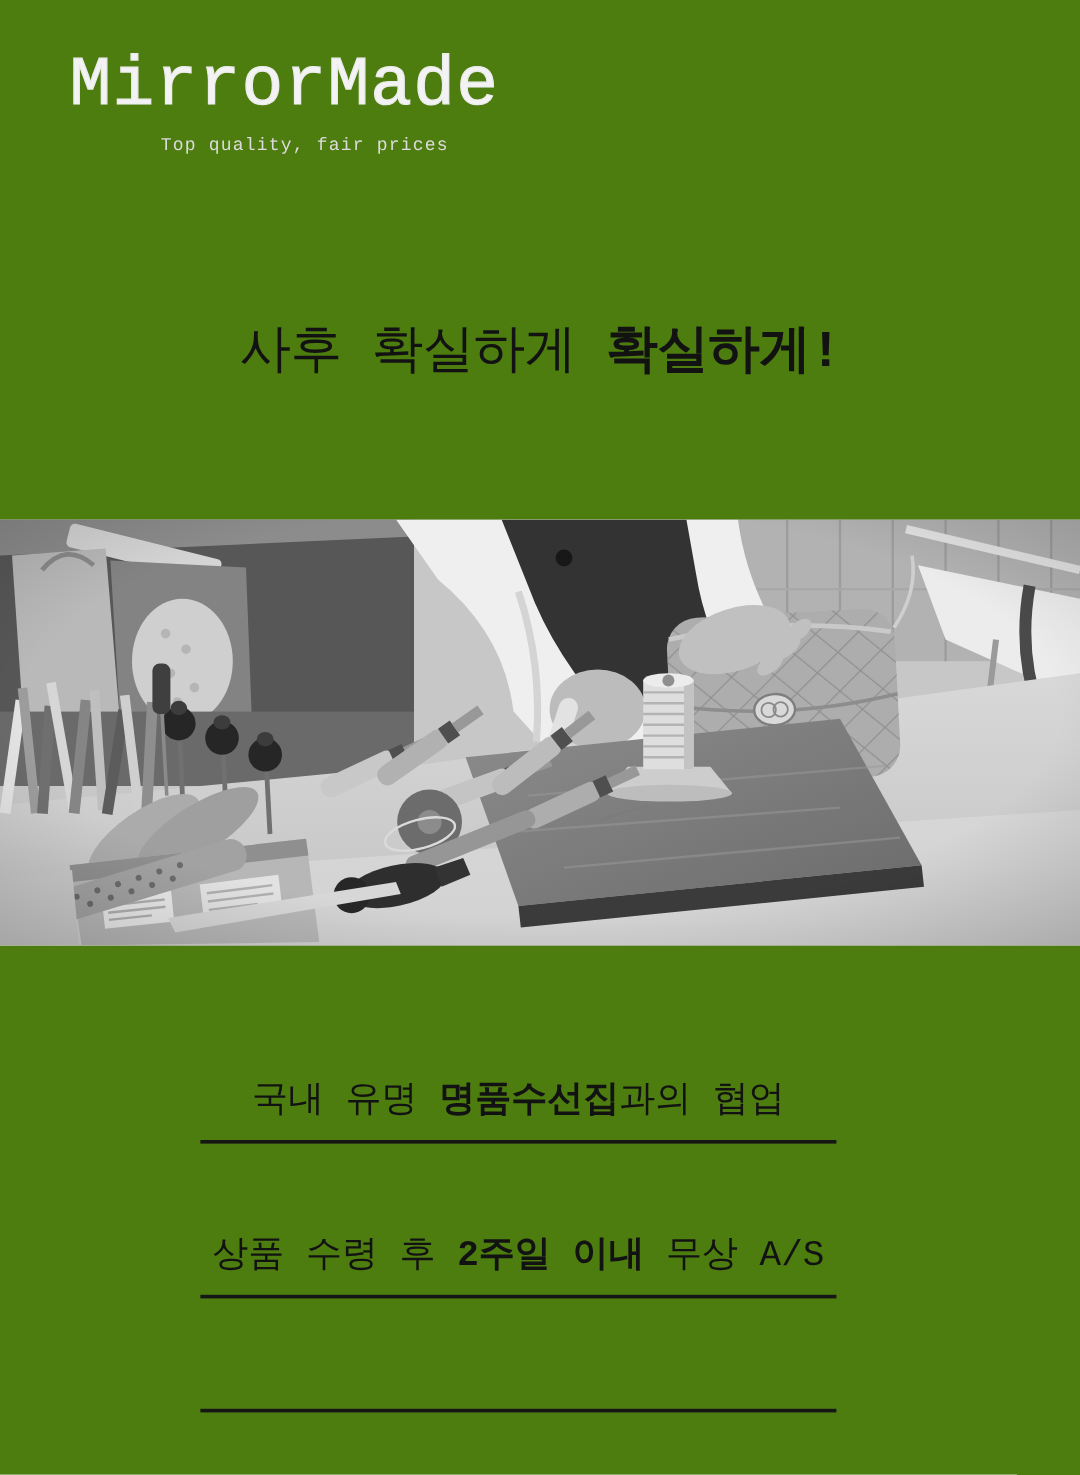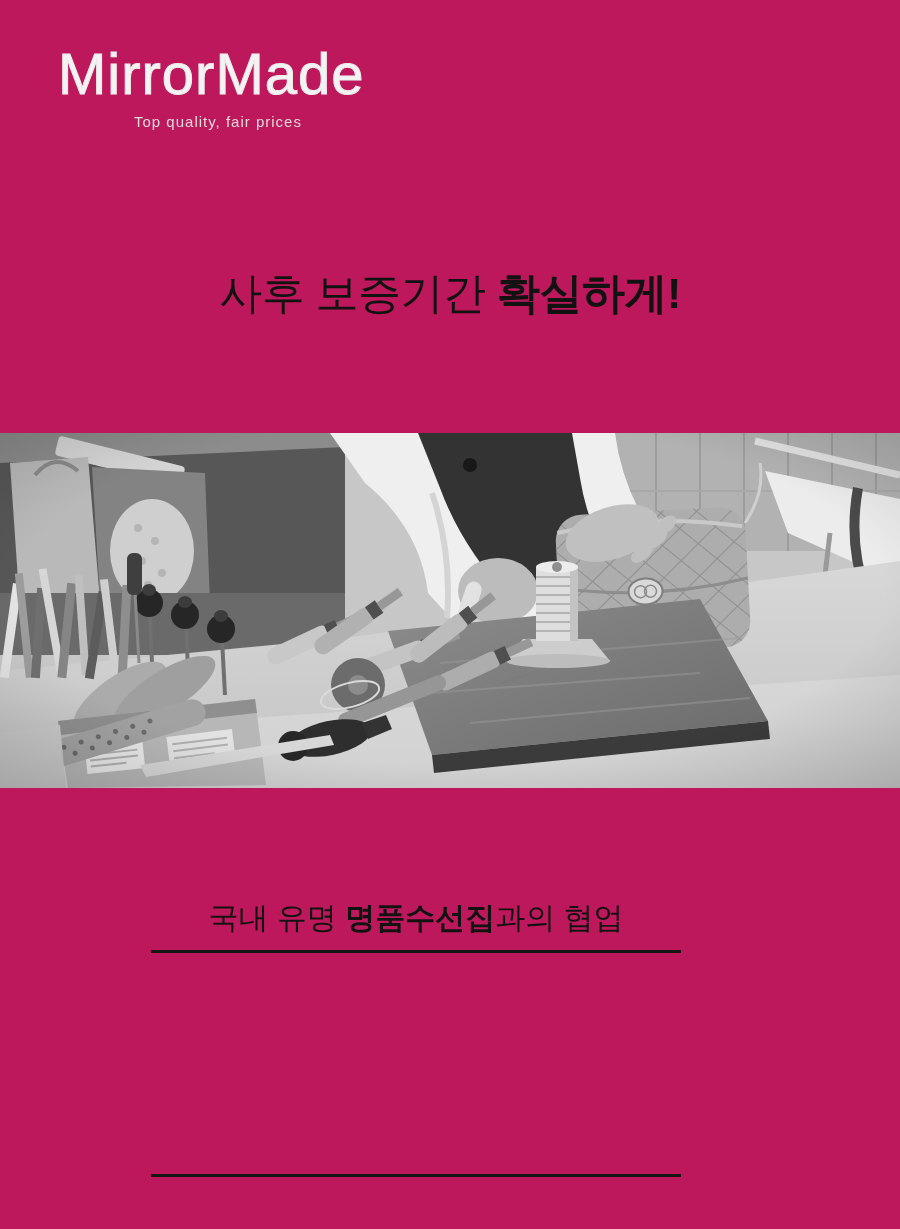--- a/index.html
+++ b/index.html
@@ -1,19 +1,19 @@
 <!DOCTYPE html>
 <html><head>
 <meta charset="utf-8">
 <style>
   html,body{margin:0;padding:0;background:#ffffff;}
   .page{
     position:relative;width:900px;height:1229px;margin:0 auto;
-    background:#be185d;overflow:hidden;
-    font-family:Liberation Sans, sans-serif;
+    background:#4d7c0f;overflow:hidden;
+    font-family:Liberation Mono, monospace;
     color:#121212;
   }
   
   .logo{
     position:absolute;left:58px;top:40px;
     font-size:58px;font-weight:400;letter-spacing:1px;
     color:#f3f3f3;-webkit-text-stroke:1px #ececec;
     white-space:nowrap;
   }
   .tagline{
@@ -27,35 +27,35 @@
     font-weight:400;color:#121212;letter-spacing:-0.5px;
   }
   .headline b{font-weight:800;margin-top:36px;}
   
   .photo{
     position:absolute;top:433px;left:0;width:900px;height:355px;
     overflow:hidden;background:#c7c7c7;
   }
   .photo svg{display:block;}
   
-  .feature{position:absolute;left:0;width:832px;text-align:center;}
+  .feature{position:absolute;left:16px;width:832px;text-align:center;}
   .feature p{margin:0;font-size:30px;line-height:1.2;font-weight:400;color:#121212;}
   .feature p b{font-weight:800;}
   .feature .line{width:530px;height:3px;background:#161616;margin:14px auto 0;}
   .f1{top:900px}.f2{top:1029px}.f3{top:1160px}
 </style>
 </head>
 <body>
 
 <div class="page">
 
   <div class="logo">MirrorMade</div>
   <div class="tagline">Top quality, fair prices</div>
 
-  <h1 class="headline"><span>사후 보증기간 </span><b>확실하게!</b></h1>
+  <h1 class="headline"><span>사후 확실하게 </span><b>확실하게!</b></h1>
 
   <div class="photo" role="img" aria-label="Black-and-white photo of a craftsman at a workbench repairing a quilted leather handbag with his hands, surrounded by leatherworking tools, hammers, chisels and a standing spool of thread on a dark wooden board">
     <svg viewBox="0 0 900 355" width="900" height="355" preserveAspectRatio="none">
       <defs>
         <pattern id="q1" patternUnits="userSpaceOnUse" width="24" height="24" patternTransform="rotate(48)">
           <line x1="0" y1="0" x2="0" y2="24" stroke="#8f8f8f" stroke-width="2"></line>
         </pattern>
         <pattern id="q2" patternUnits="userSpaceOnUse" width="24" height="24" patternTransform="rotate(-48)">
           <line x1="0" y1="0" x2="0" y2="24" stroke="#8f8f8f" stroke-width="2"></line>
         </pattern>
@@ -277,18 +277,22 @@
 
       <rect width="900" height="355" fill="url(#vig)"></rect>
     </svg>
   </div>
 
   <div class="feature f1">
     <p><span>국내 유명 </span><b>명품수선집</b><span>과의 협업</span></p>
     <div class="line"></div>
   </div>
 
+  <div class="feature f2">
+    <p><span>상품 수령 후 </span><b>2주일 이내</b><span> 무상 A/S</span></p>
+    <div class="line"></div>
+  </div>
 
   <div class="feature f3">
     <div class="line"></div>
   </div>
 
 </div>
 
 </body></html>

